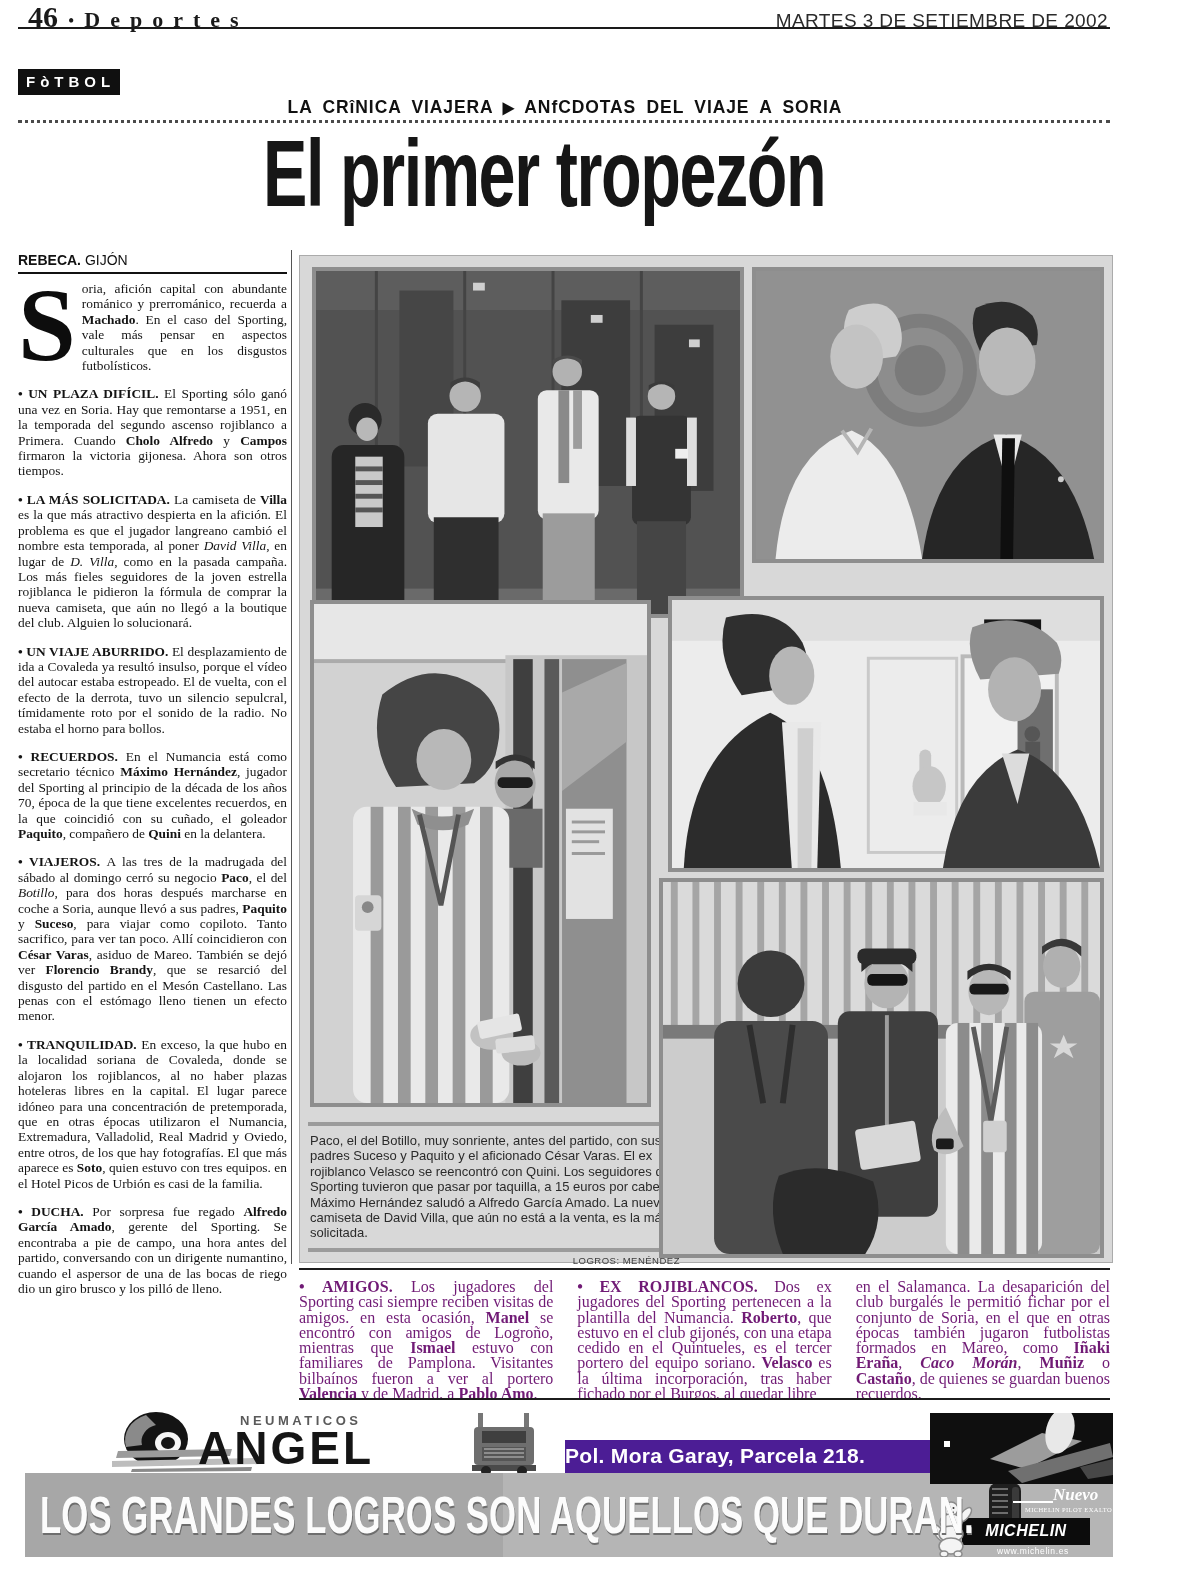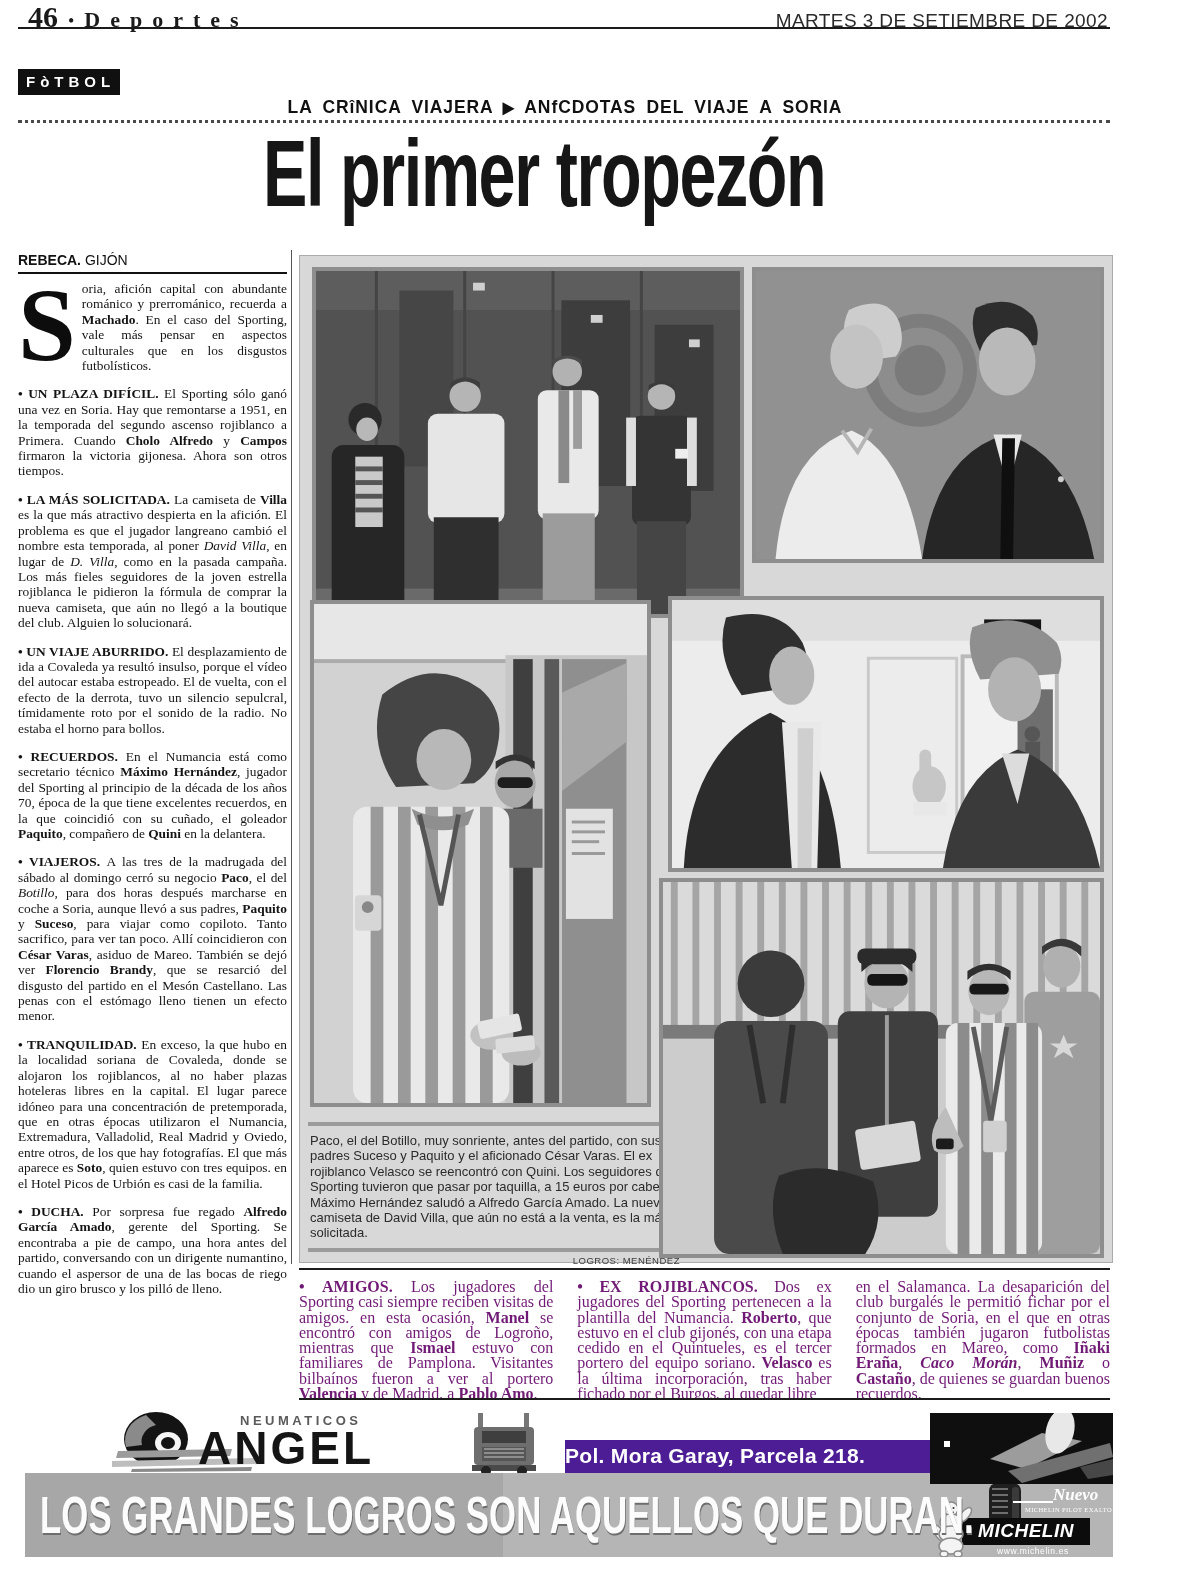--- a/index.html
+++ b/index.html
@@ -79,21 +79,21 @@
     font-weight:700; font-size:52px; color:#fcfcfc; white-space:nowrap; letter-spacing:0;
     transform:scaleX(.67); transform-origin:left center; text-shadow:1px 2px 0 #6e6e6e; z-index:2; }
   .michelin-block { left:935px; top:1473px; width:178px; height:84px; background:#b5b5b5; overflow:visible; }
   .mi-nuevo { position:absolute; left:118px; top:12px; color:#fff; font-family:"Liberation Serif",serif;
     font-style:italic; font-weight:700; font-size:17px; }
   .mi-line { position:absolute; left:78px; top:28px; width:40px; height:2px; background:#fff; }
   .mi-product { position:absolute; left:90px; top:33px; color:#fff; font-family:"Liberation Serif",serif;
     font-size:6.5px; letter-spacing:.4px; white-space:nowrap; }
   .mi-box { position:absolute; left:27px; top:45px; width:128px; height:27px; background:#0c0c0c;
     color:#fff; font-family:"Liberation Sans",sans-serif; font-weight:700; font-style:italic;
-    font-size:19px; text-align:center; line-height:26px; letter-spacing:.5px; }
+    font-size:16px; text-align:center; line-height:26px; letter-spacing:.5px; }
   .mi-url { position:absolute; left:62px; top:73px; color:#fff; font-family:"Liberation Sans",sans-serif;
     font-size:8.5px; letter-spacing:.6px; }
   .mi-tire { position:absolute; left:53px; top:8px; }
   .mi-bib { position:absolute; left:-4px; top:26px; }
 </style>
 </head>
 <body>
 
 <div class="page">
 

